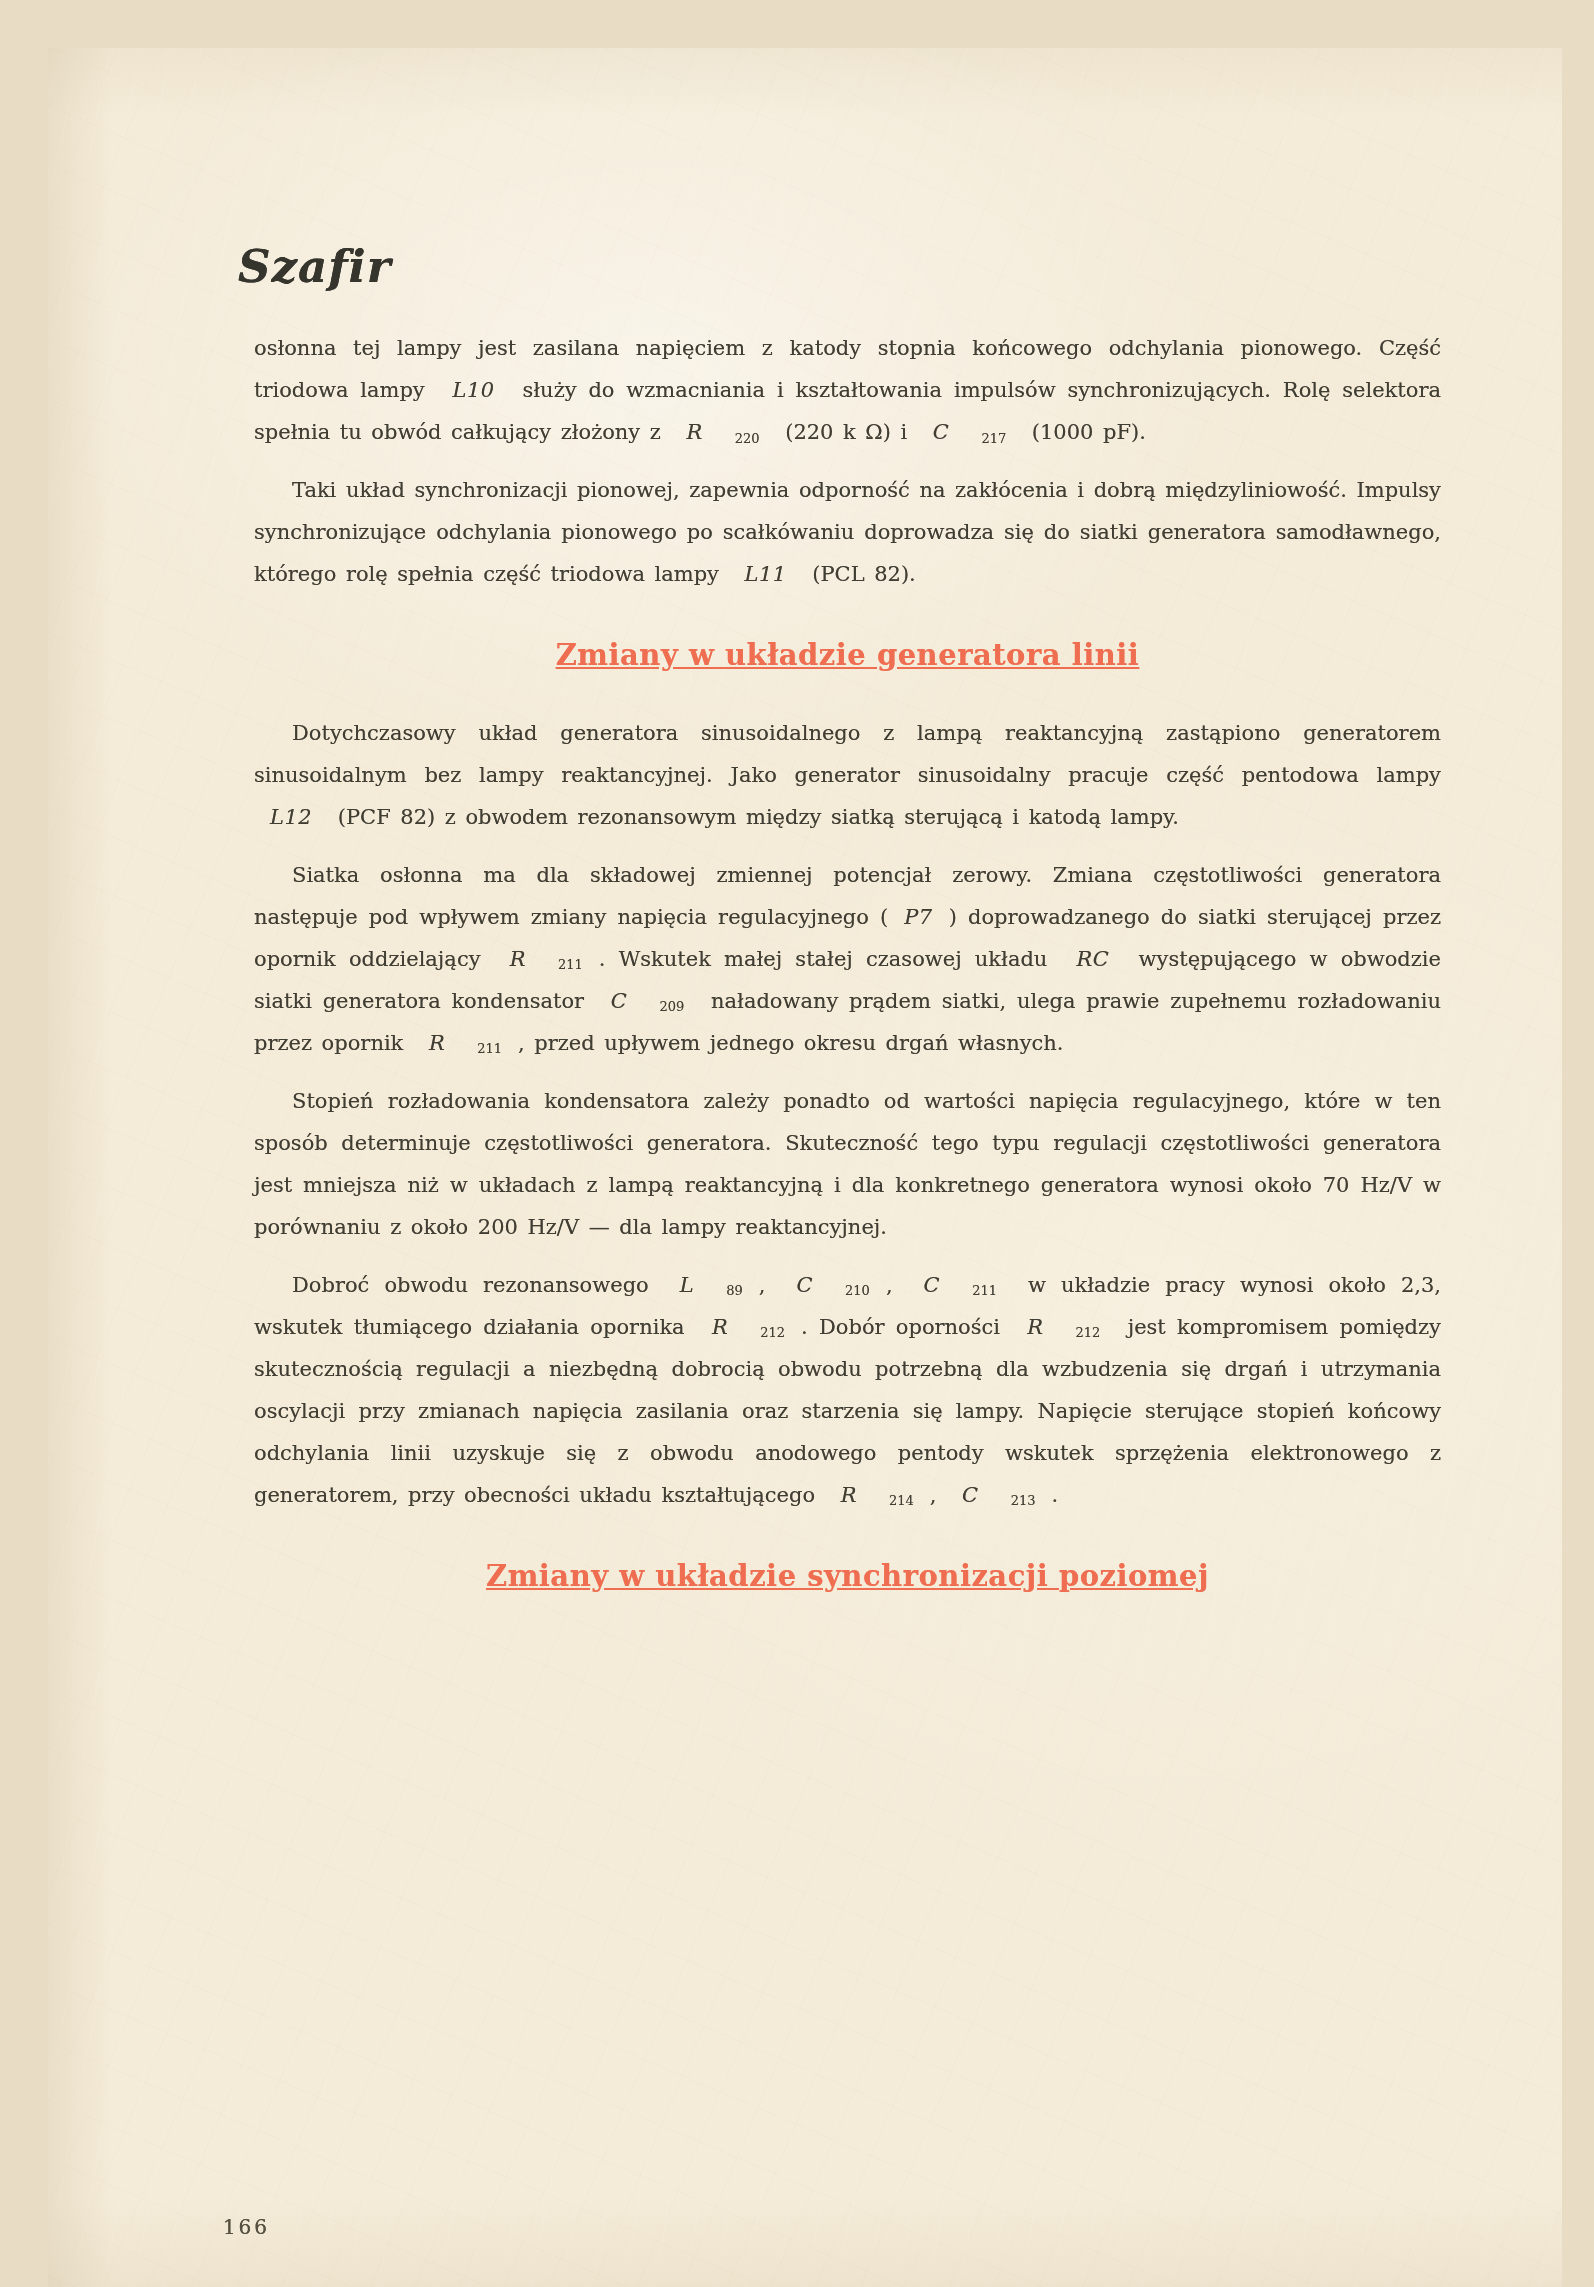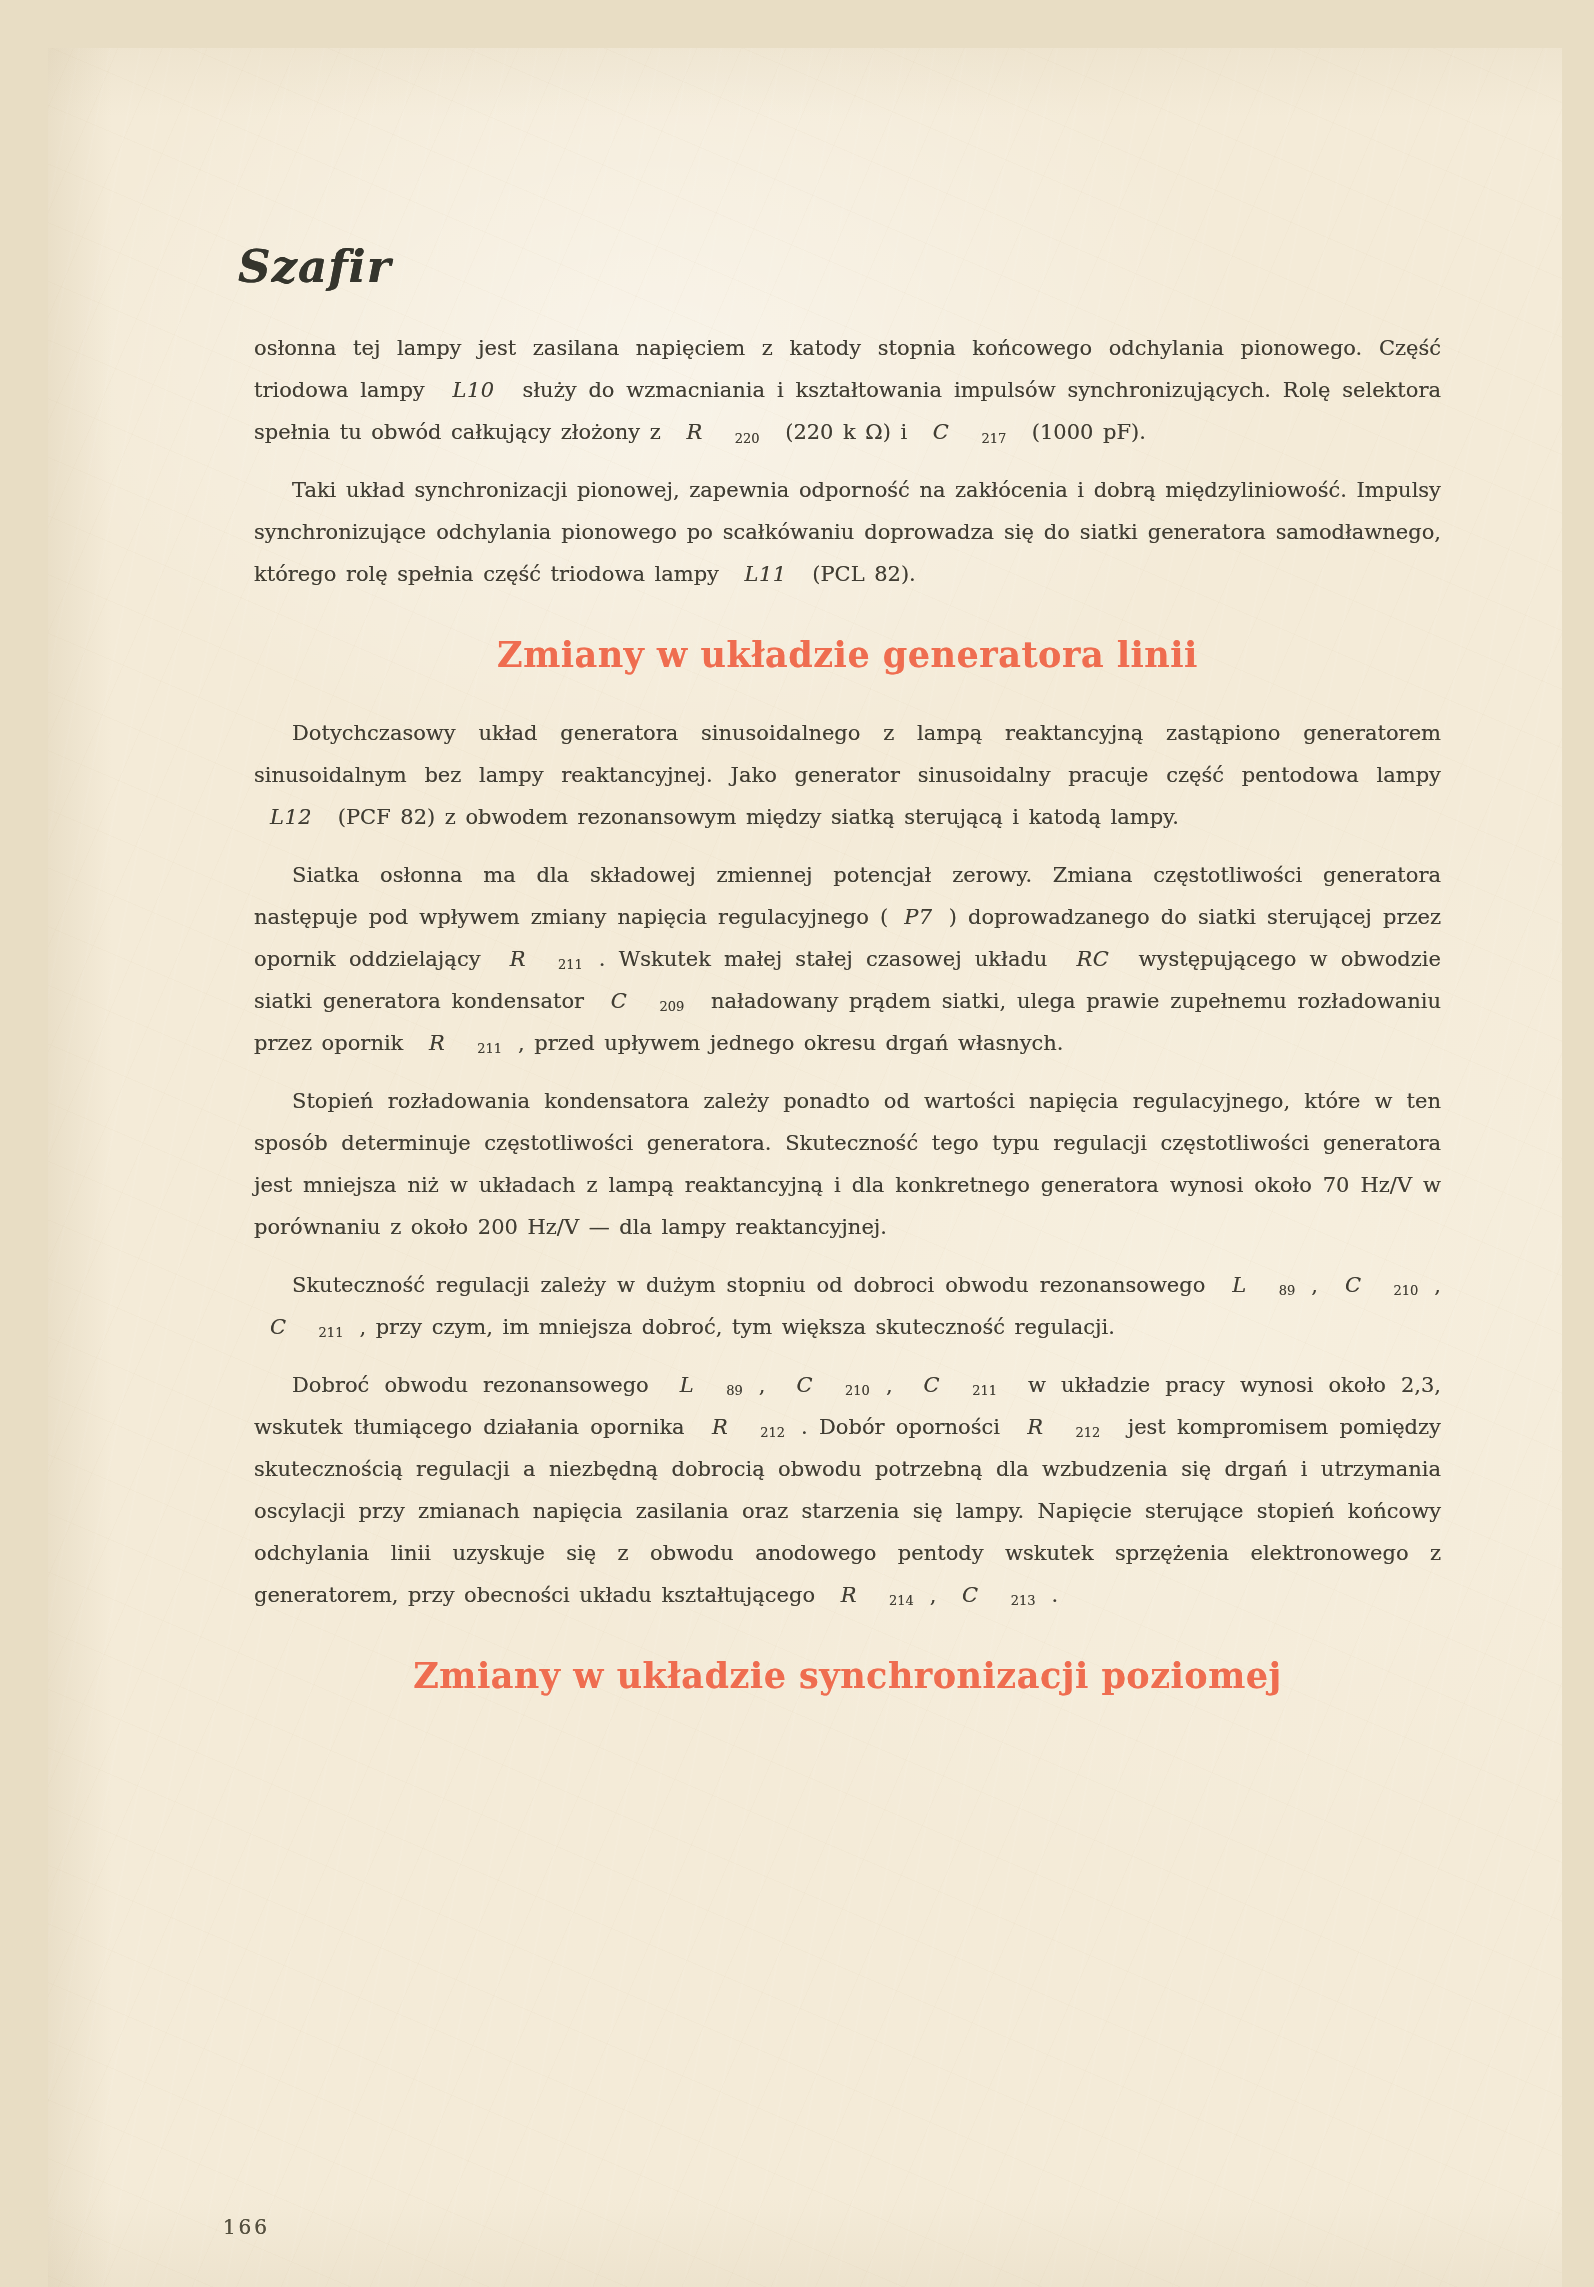--- a/index.html
+++ b/index.html
@@ -52,27 +52,28 @@
     font-size:21px;line-height:42px;
     text-align:justify;
     word-spacing:2.9px;
     color:var(--ink);
     text-shadow:0 0 0.4px rgba(64,61,51,0.55);
   }
   .body-paragraph.indented{text-indent:38px;}
   .body-paragraph sub{font-size:62%;line-height:0;vertical-align:-0.28em;}
   .body-paragraph i{letter-spacing:0.5px;}
   .section-heading{
-    font-size:35px;line-height:48px;
+    font-size:29px;line-height:48px;
     font-weight:bold;
     text-align:center;
     color:var(--heading);
     margin:36px 0 32.5px 0;
     letter-spacing:0.5px;
     text-shadow:0 0 0.5px rgba(239,109,80,0.6);
+    text-decoration:underline;
   }
   .page-number{
     position:absolute;left:159px;top:2153px;z-index:1;
     font-size:20px;line-height:1;
     color:var(--pagenum-ink);
     letter-spacing:2.9px;
     text-shadow:0 0 0.4px currentColor;
   }
 </style>
 </head>
@@ -81,20 +82,19 @@
 <div class="page">
   <div class="page-inner">
     <h1 class="book-title">Szafir</h1>
     <div class="page-body">
         <p class="body-paragraph">osłonna tej lampy jest zasilana napięciem z katody stopnia końcowego odchylania pionowego. Część triodowa lampy <i>L10</i> służy do wzmacniania i kształtowania impulsów synchronizujących. Rolę selektora spełnia tu obwód całkujący złożony z <i>R</i><sub>220</sub> (220 k Ω) i <i>C</i><sub>217</sub> (1000 pF).</p>
         <p class="body-paragraph indented">Taki układ synchronizacji pionowej, zapewnia odporność na zakłócenia i dobrą międzyliniowość. Impulsy synchronizujące odchylania pionowego po scałkówaniu doprowadza się do siatki generatora samodławnego, którego rolę spełnia część triodowa lampy <i>L11</i> (PCL 82).</p>
         <h2 class="section-heading">Zmiany w układzie generatora linii</h2>
         <p class="body-paragraph indented">Dotychczasowy układ generatora sinusoidalnego z lampą reaktancyjną zastąpiono generatorem sinusoidalnym bez lampy reaktancyjnej. Jako generator sinusoidalny pracuje część pentodowa lampy <i>L12</i> (PCF 82) z obwodem rezonansowym między siatką sterującą i katodą lampy.</p>
         <p class="body-paragraph indented">Siatka osłonna ma dla składowej zmiennej potencjał zerowy. Zmiana częstotliwości generatora następuje pod wpływem zmiany napięcia regulacyjnego (<i>P7</i>) doprowadzanego do siatki sterującej przez opornik oddzielający <i>R</i><sub>211</sub>. Wskutek małej stałej czasowej układu <i>RC</i> występującego w obwodzie siatki generatora kondensator <i>C</i><sub>209</sub> naładowany prądem siatki, ulega prawie zupełnemu rozładowaniu przez opornik <i>R</i><sub>211</sub>, przed upływem jednego okresu drgań własnych.</p>
         <p class="body-paragraph indented">Stopień rozładowania kondensatora zależy ponadto od wartości napięcia regulacyjnego, które w ten sposób determinuje częstotliwości generatora. Skuteczność tego typu regulacji częstotliwości generatora jest mniejsza niż w układach z lampą reaktancyjną i dla konkretnego generatora wynosi około 70 Hz/V w porównaniu z około 200 Hz/V — dla lampy reaktancyjnej.</p>
-        <p class="body-paragraph indented">Skuteczność regulacji zależy w dużym stopniu od dobroci obwodu rezonansowego <i>L</i><sub>89</sub>, <i>C</i><sub>210</sub>, <i>C</i><sub>211</sub>, przy czym, im mniejsza dobroć, tym większa skuteczność regulacji.</p>
         <p class="body-paragraph indented">Dobroć obwodu rezonansowego <i>L</i><sub>89</sub>, <i>C</i><sub>210</sub>, <i>C</i><sub>211</sub> w układzie pracy wynosi około 2,3, wskutek tłumiącego działania opornika <i>R</i><sub>212</sub>. Dobór oporności <i>R</i><sub>212</sub> jest kompromisem pomiędzy skutecznością regulacji a niezbędną dobrocią obwodu potrzebną dla wzbudzenia się drgań i utrzymania oscylacji przy zmianach napięcia zasilania oraz starzenia się lampy. Napięcie sterujące stopień końcowy odchylania linii uzyskuje się z obwodu anodowego pentody wskutek sprzężenia elektronowego z generatorem, przy obecności układu kształtującego <i>R</i><sub>214</sub>, <i>C</i><sub>213</sub>.</p>
         <h2 class="section-heading">Zmiany w układzie synchronizacji poziomej</h2>
       </div>
   </div>
   <div class="page-number">166</div>
 </div>
 
 
 </body></html>

